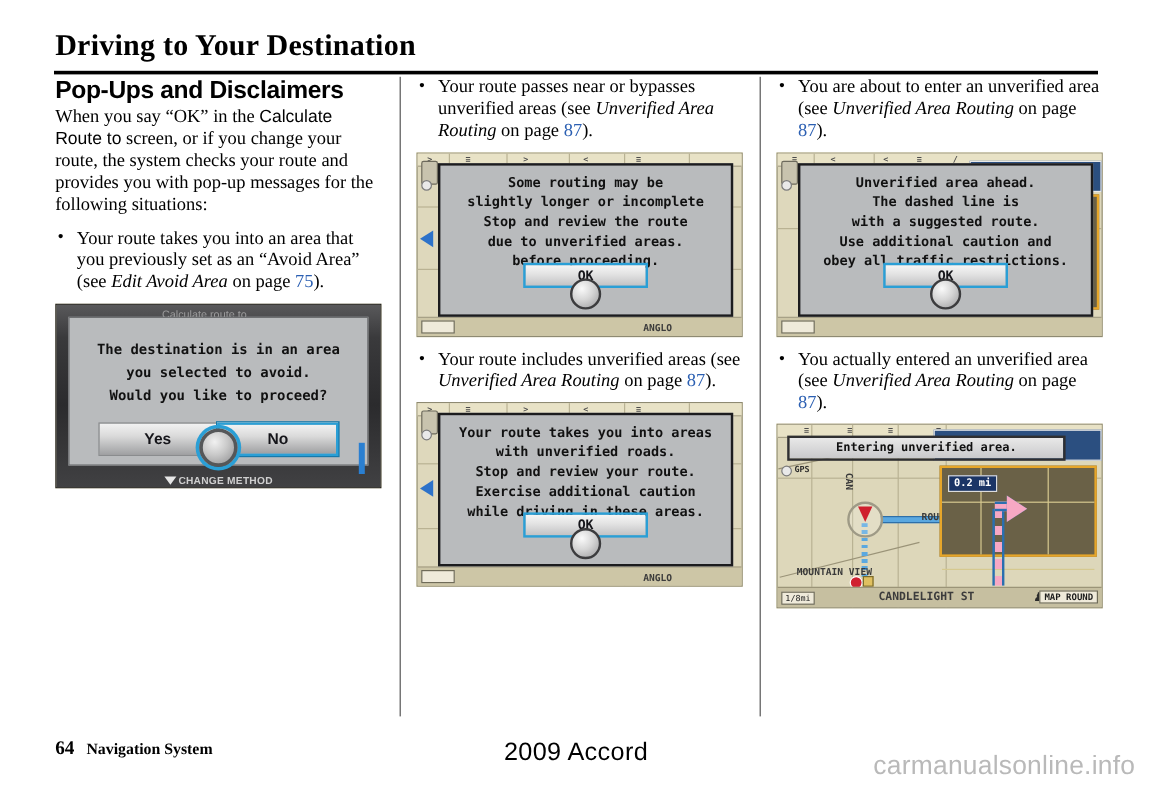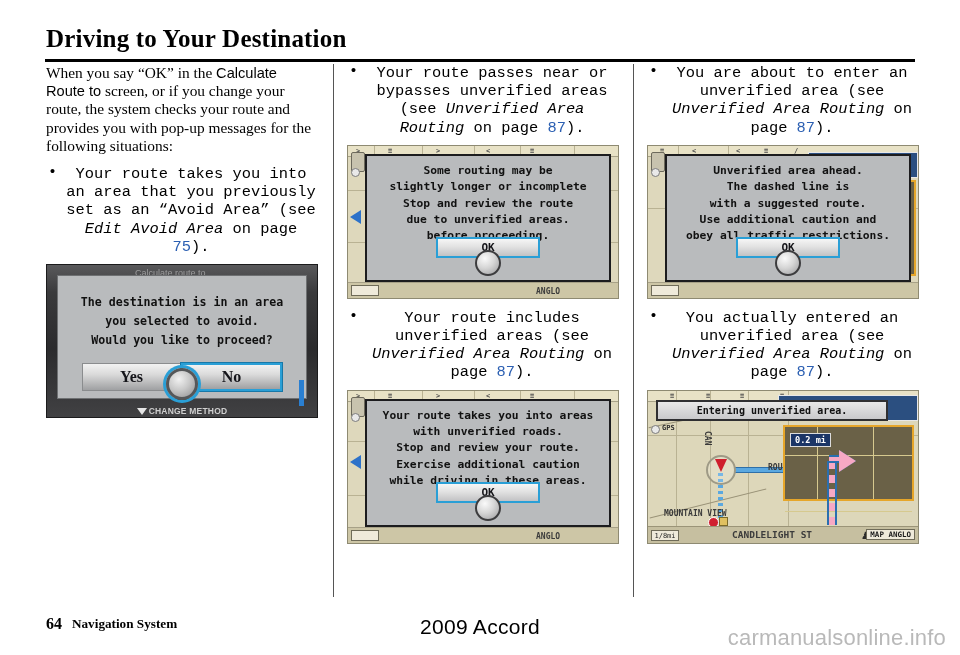--- a/index.html
+++ b/index.html
@@ -66,25 +66,24 @@
   }
   .sans { font-family: "Liberation Sans", sans-serif; font-size: 14.6px; }
   .ital { font-style: italic; }
   .pg   { color: #2b5fb2; }
 
   ul.bullets { margin: 0; padding: 0; list-style: none; }
   li.bullet {
     position: relative;
     padding-left: 18px;
     margin-bottom: 0;
-    font-family: Liberation Mono, monospace;
+    font-family: Liberation Serif, serif;
     font-size: 15.4px;
     line-height: 18.2px;
     color: #000;
-    text-align: center;
   }
   li.bullet::before {
     content: "\2022";
     position: absolute;
     left: 2px; top: -1px;
     font-size: 15px;
   }
 
   .spacer-10 { height: 10px; }
   .spacer-8  { height: 8px;  }
@@ -141,22 +140,22 @@
     position: absolute; left: 24px; right: 24px; top: 87px;
     height: 28px;
     display: flex; gap: 0;
   }
   .nav-btn {
     position: relative;
     flex: 1;
     background: linear-gradient(180deg,#f2f2f2 0%,#dadada 40%,#9fa0a2 100%);
     border: 1px solid #8a8c8e;
     display: flex; align-items: center; justify-content: center;
-    font-family: Liberation Serif, serif;
-    font-size: 16px; font-weight: bold; color: #15151a;
+    font-family: Liberation Sans, sans-serif;
+    font-size: 13px; font-weight: bold; color: #15151a;
   }
   .nav-btn.sel { border: 2px solid #2a9fd6; box-shadow: 0 0 0 1px #1878a8; }
   .joystick {
     position: absolute;
     left: 50%; top: 92px;
     transform: translateX(-50%);
     width: 32px; height: 32px; border-radius: 50%;
     background: radial-gradient(circle at 38% 32%, #f1f1f1 0%, #c9c9c9 45%, #8e8e90 100%);
     border: 3px solid #555759;
     box-shadow: 0 0 0 3px #2a9fd6;
@@ -390,20 +389,21 @@
 
 <div class="page">
 
   <div class="page-title">Driving to Your Destination</div>
   <div class="title-rule"></div>
 
   <div class="col-divider d1"></div>
   <div class="col-divider d2"></div>
 
   <div class="col col1">
+    <h2 class="section-head">Pop-Ups and Disclaimers</h2>
 
     <p class="body-text"><span>When you say “OK” in the </span><span class="sans">Calculate Route to</span><span> screen, or if you change your route, the system checks your route and provides you with pop-up messages for the following situations:</span></p>
 
     <div class="spacer-10"></div>
 
     <ul class="bullets">
       <li class="bullet"><span>Your route takes you into an area that you previously set as an “Avoid Area” (see </span><span class="ital">Edit Avoid Area</span><span> on page </span><span class="pg">75</span><span>).</span></li>
     </ul>
 
     <div class="spacer-8"></div>
@@ -602,21 +602,21 @@
           <div class="dash-route"></div>
           <div class="pink-stem"></div>
           <div class="pink-arrow"></div>
           <div class="dist-badge">0.2 mi</div>
         </div>
 
         <div class="lm-bottom"></div>
         <div class="map-scale">1/8mi</div>
         <span class="map-street-lbl" style="left:84px;bottom:3px;font-size:9.5px;">CANDLELIGHT ST</span>
         <span class="lm-person">♟</span>
-        <div class="lm-mapmenu">MAP ANGLO</div>
+        <div class="lm-mapmenu">MAP ROUND</div>
       </div>
     </div>
   </div>
 
   <div class="footer-pageno">64</div>
   <div class="footer-label">Navigation System</div>
   <div class="footer-center">2009  Accord</div>
   <div class="watermark">carmanualsonline.info</div>
 
 </div>

